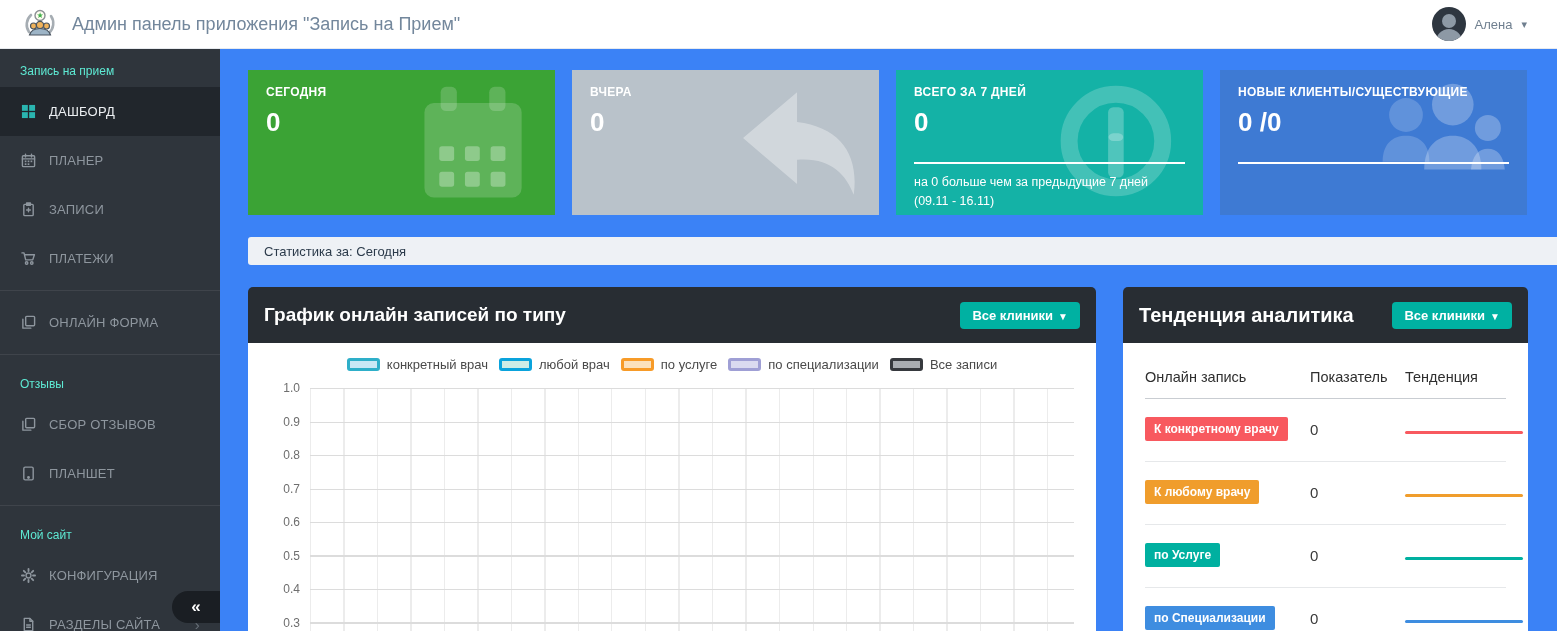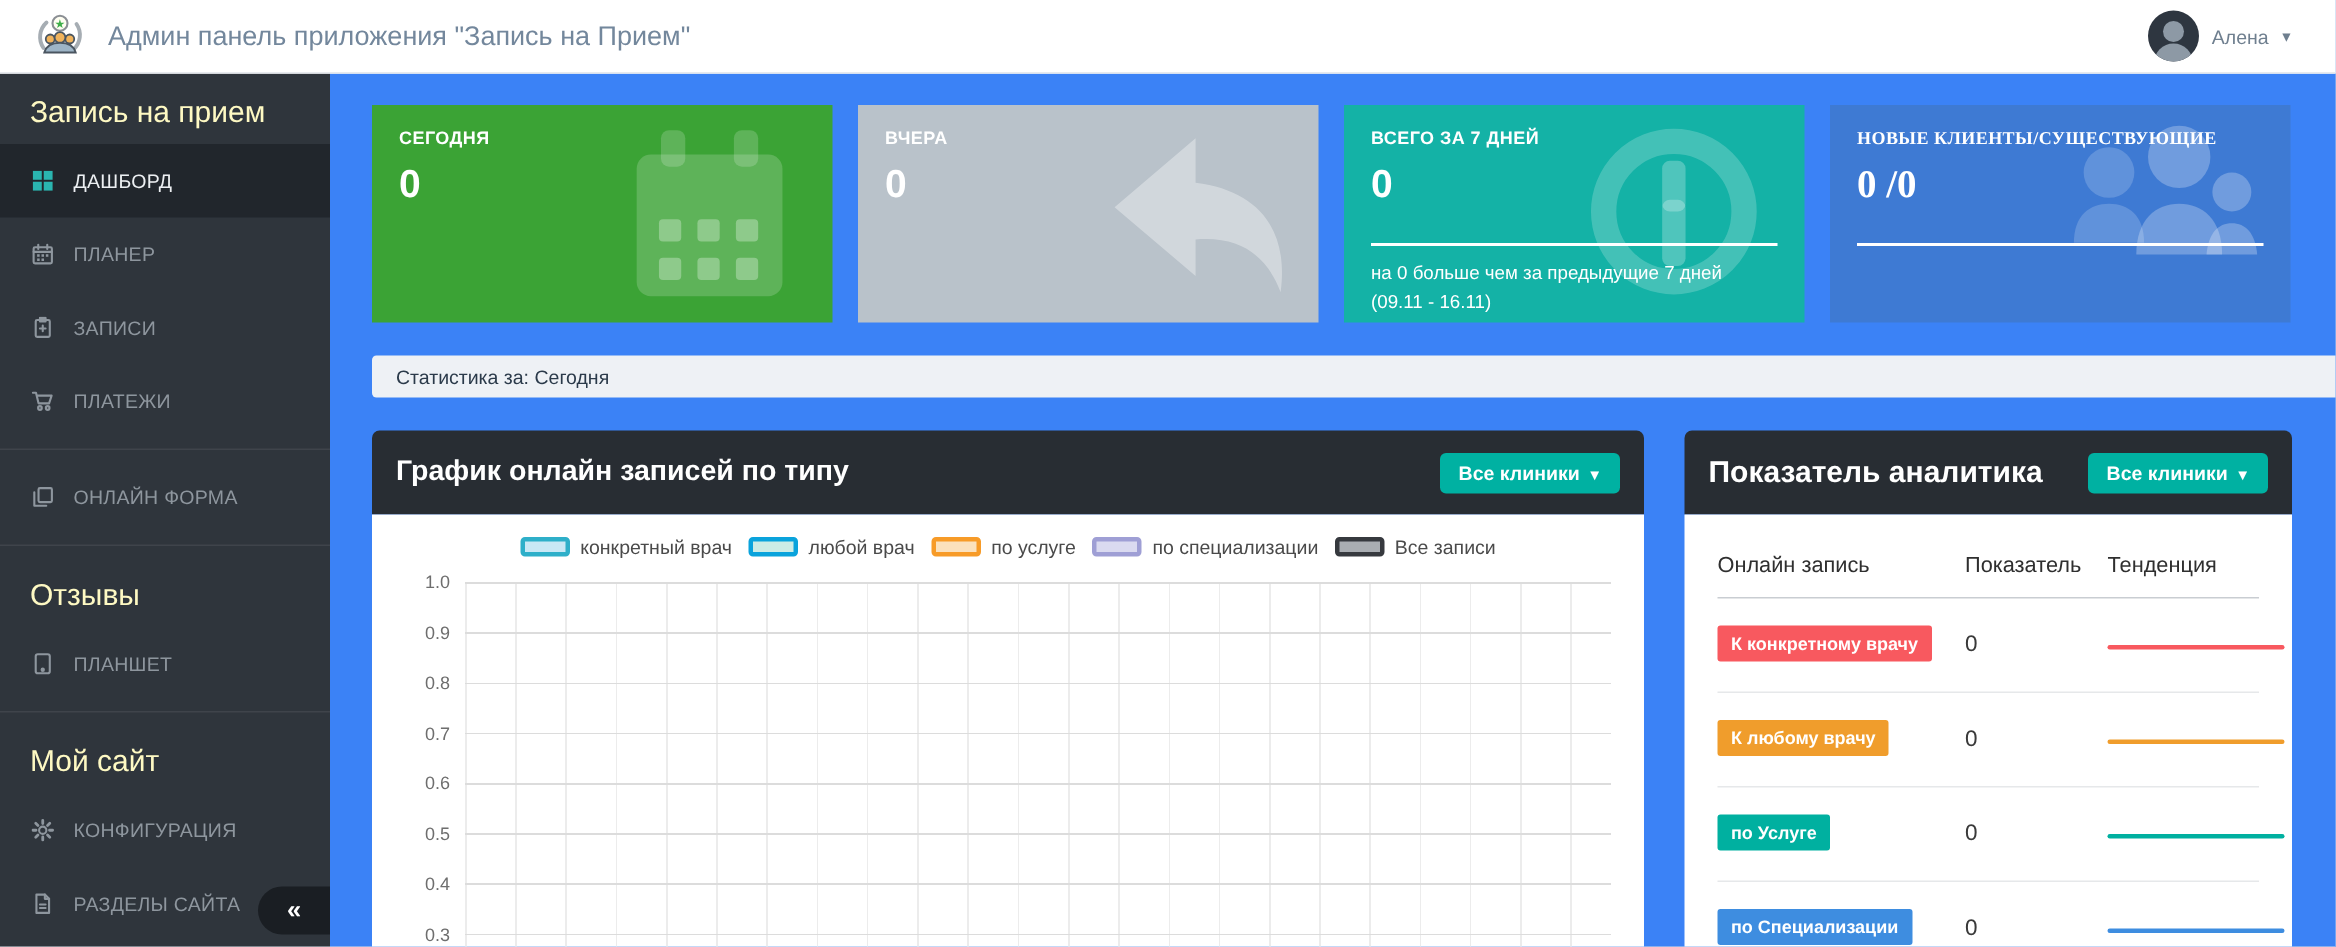--- a/index.html
+++ b/index.html
@@ -13,21 +13,21 @@
   .app-title { margin-left:14px; font-size:18px; color:#73879c; }
   .user-block { margin-left:auto; margin-right:30px; display:flex; align-items:center; gap:9px; cursor:pointer; }
   .avatar { width:34px; height:34px; border-radius:50%; background:#2e3640; overflow:hidden; position:relative; }
   .avatar .head { position:absolute; left:10px; top:7px; width:14px; height:14px; border-radius:50%; background:#8d99a5; }
   .avatar .body { position:absolute; left:4px; top:22px; width:26px; height:16px; border-radius:13px 13px 0 0; background:#8d99a5; }
   .user-name { font-size:13px; color:#6f7f8f; }
   .user-caret { font-size:11px; color:#6f7f8f; }
 
   
   .sidebar { position:absolute; left:0; top:49px; width:220px; height:582px; background:#2f353c; }
-  .side-header { padding:15px 20px 9px; font-size:20px; color:#fef9c3; }
+  .side-header { padding:15px 20px 9px; font-size:12px; color:#5eead4; }
   .side-item { height:49px; display:flex; align-items:center; gap:13px; padding:0 20px;
     font-size:13px; color:#8e969e; cursor:pointer; letter-spacing:.2px; }
   .side-item.active { background:#21262c; color:#eceff2; }
   .side-item .ic { width:16px; height:16px; flex:0 0 16px; display:flex; align-items:center; justify-content:center; color:#8e969e; }
   .side-item.active .ic { color:#2ab5b0; }
   .side-item .chev { margin-left:auto; font-size:15px; color:#687078; }
   .side-div { border-top:1px solid rgba(255,255,255,.08); margin:7px 0; }
   .collapse-btn { position:absolute; right:0; bottom:8px; width:48px; height:32px; background:#1a1e23;
     border-radius:16px 0 0 16px; color:#ffffff; display:flex; align-items:center; justify-content:center;
     font-size:17px; font-weight:bold; cursor:pointer; }
@@ -175,20 +175,31 @@
           <g fill="none" stroke="currentColor" stroke-width="1.5" stroke-linecap="round" stroke-linejoin="round">
             <rect x="5" y="1.5" width="9.5" height="10" rx="1"></rect>
             <path d="M2 4.5v9.5h8.5"></path>
           </g>
         </svg>
       </span>
       <span>ОНЛАЙН ФОРМА</span>
     </div>
     <div class="side-div"></div>
     <div class="side-header">Отзывы</div>
+    <div class="side-item">
+      <span class="ic">
+        <svg viewBox="0 0 16 16" width="15" height="15">
+          <g fill="none" stroke="currentColor" stroke-width="1.5" stroke-linecap="round" stroke-linejoin="round">
+            <rect x="5" y="1.5" width="9.5" height="10" rx="1"></rect>
+            <path d="M2 4.5v9.5h8.5"></path>
+          </g>
+        </svg>
+      </span>
+      <span>СБОР ОТЗЫВОВ</span>
+    </div>
     <div class="side-item">
       <span class="ic">
         <svg viewBox="0 0 16 16" width="15" height="15">
           <g fill="none" stroke="currentColor" stroke-width="1.5" stroke-linecap="round" stroke-linejoin="round">
             <rect x="3" y="1.2" width="10" height="13.6" rx="1.5"></rect>
             <circle cx="8" cy="12.3" r="0.8" fill="currentColor"></circle>
           </g>
         </svg>
       </span>
       <span>ПЛАНШЕТ</span>
@@ -263,21 +274,21 @@
         <span class="wm"><svg viewBox="0 0 110 100" width="150" height="130">
             <circle cx="58" cy="50" r="36" fill="none" stroke="rgba(255,255,255,.20)" stroke-width="13"></circle>
             <rect x="52" y="44" width="12" height="34" rx="4" fill="rgba(255,255,255,.25)"></rect>
             <rect x="52" y="24" width="12" height="26" rx="4" fill="rgba(255,255,255,.25)"></rect>
           </svg></span>
         <div class="c-label">ВСЕГО ЗА 7 ДНЕЙ</div>
         <div class="c-value">0</div>
         <div class="c-line"></div>
         <div class="c-note">на 0 больше чем за предыдущие 7 дней (09.11 - 16.11)</div>
       </article>
-      <article class="card" style="background: rgb(62, 122, 211); font-family: Liberation Serif, serif;">
+      <article class="card" style="background: rgb(62, 122, 211);">
         <span class="wm"><svg viewBox="0 0 110 100" width="155" height="130">
             <g fill="rgba(255,255,255,.18)">
               <circle cx="30" cy="30" r="13"></circle>
               <path d="M12 66 c0-14 8-20 18-20 s18 6 18 20 z"></path>
             </g>
             <g fill="rgba(255,255,255,.26)">
               <circle cx="66" cy="22" r="16"></circle>
               <path d="M44 72 c0-18 10-26 22-26 s22 8 22 26 z"></path>
               <circle cx="93" cy="40" r="10"></circle>
               <path d="M80 72 c1-11 6-16 13-16 s12 5 13 16 z"></path>
@@ -335,21 +346,21 @@
             <span class="tick" style="top: 194px;">0.4</span>
             <span class="tick" style="top: 227.5px;">0.3</span>
           </div>
         <div class="plot"></div>
       </div>
     </div>
   </section>
 
   <section class="an-panel">
     <div class="panel-head">
-      <span class="panel-title">Показатель аналитика</span>
+      <span class="panel-title">Тенденция аналитика</span>
       <button class="btn-teal">
         <span>Все клиники</span><span class="bc">▼</span>
       </button>
     </div>
     <div class="an-body">
       <div class="an-cols">
         <span class="an-c1">Онлайн запись</span>
         <span class="an-c2">Показатель</span>
         <span class="an-c3">Тенденция</span>
       </div>

